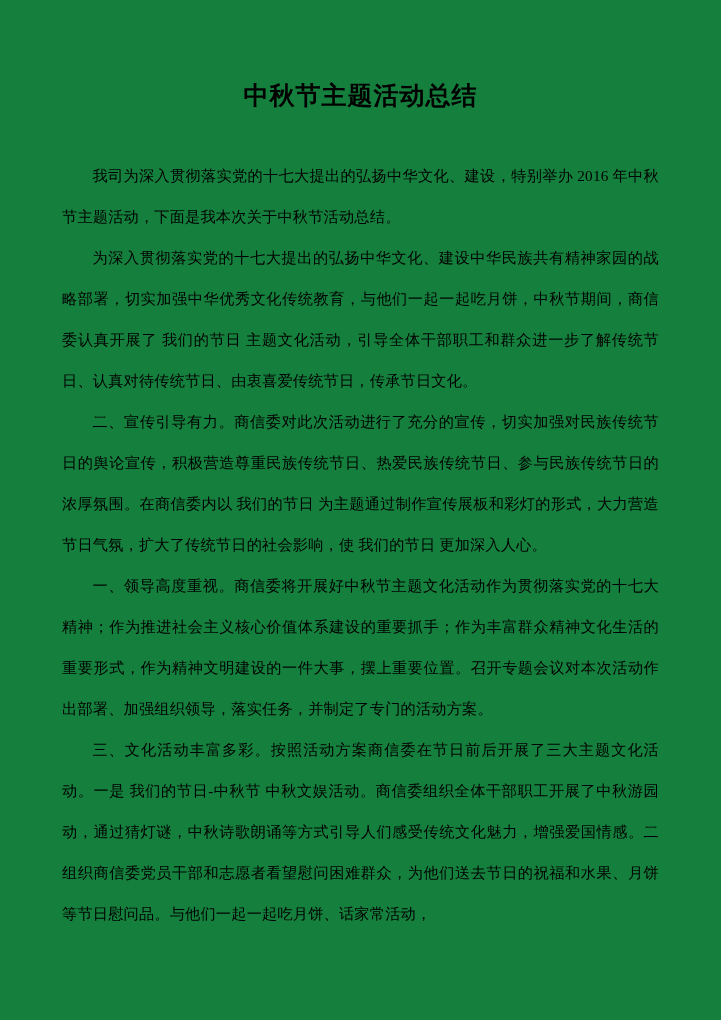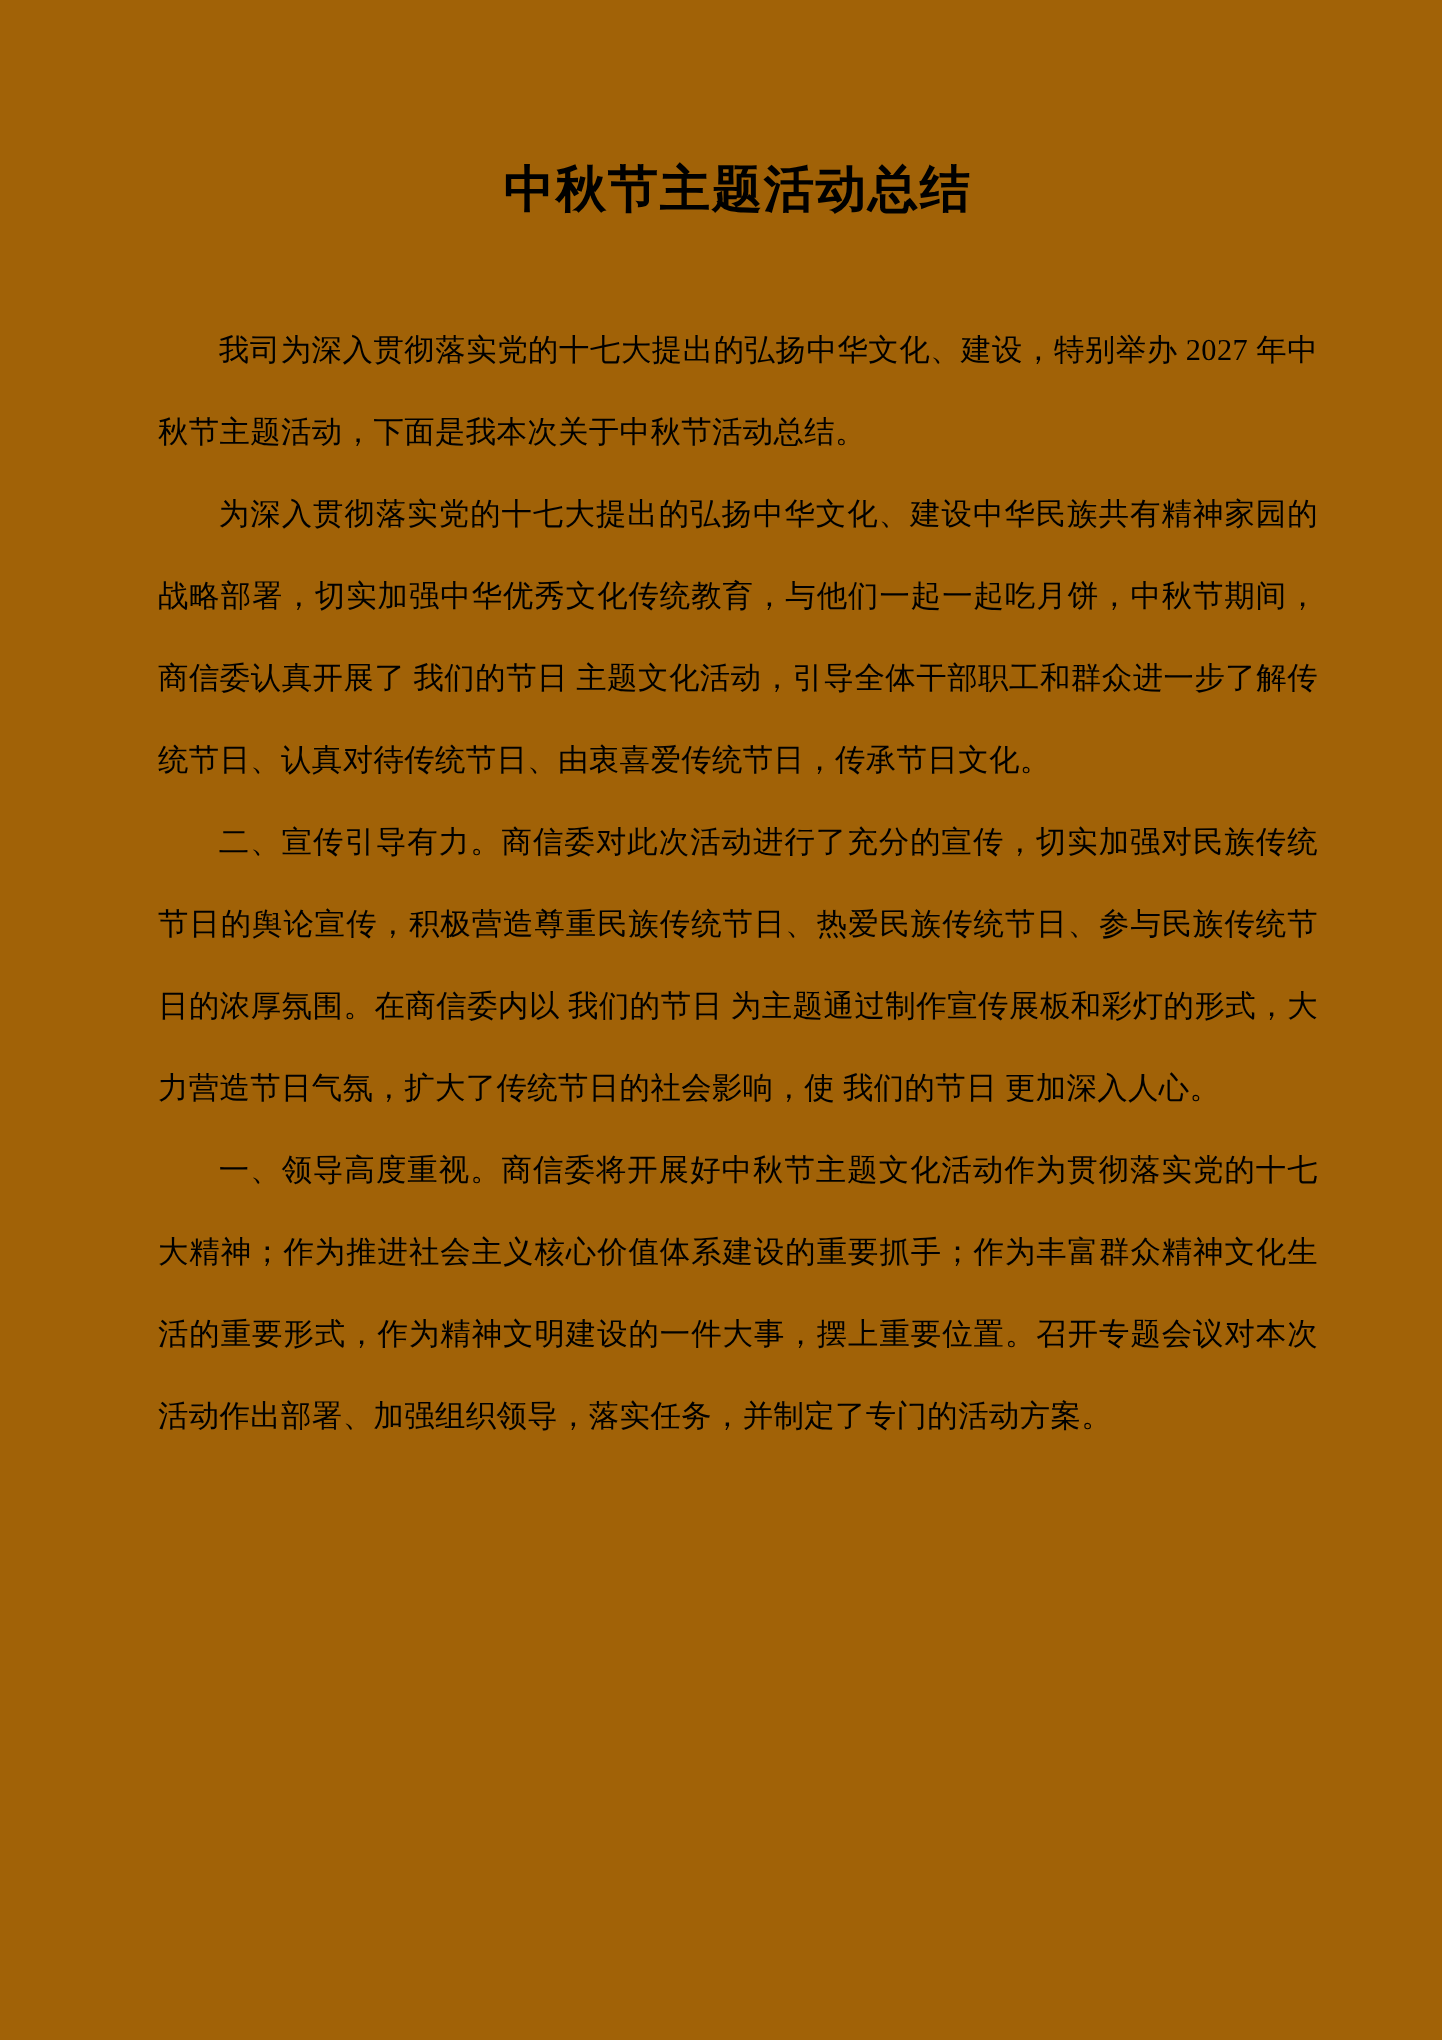--- a/index.html
+++ b/index.html
@@ -11,23 +11,23 @@
     width: 721px;
     height: 1020px;
     font-family: "Liberation Serif", "DejaVu Serif", serif;
     color: #000000;
     overflow: hidden;
   }
   .page {
     width: 721px;
     height: 1020px;
     box-sizing: border-box;
-    padding: 78px 62px 40px 79px;
+    padding: 78px 62px 40px 62px;
     position: relative;
-    background: #a16207;
+    background: #15803d;
   }
   .doc-title {
     text-align: center;
     font-size: 25px;
     font-weight: bold;
     letter-spacing: 1px;
     margin: 0 0 42px 0;
     line-height: 1.4;
     font-family: "Liberation Serif", "DejaVu Serif", serif;
   }
@@ -43,18 +43,19 @@
   .body-text p.p-first {
     text-indent: 2em;
   }
 </style>
 </head>
 <body>
 
 <div class="page">
   <h1 class="doc-title">中秋节主题活动总结</h1>
   <div class="body-text">
-    <p class="p-first">我司为深入贯彻落实党的十七大提出的弘扬中华文化、建设，特别举办 2027 年中秋节主题活动，下面是我本次关于中秋节活动总结。</p>
+    <p class="p-first">我司为深入贯彻落实党的十七大提出的弘扬中华文化、建设，特别举办 2016 年中秋节主题活动，下面是我本次关于中秋节活动总结。</p>
     <p>为深入贯彻落实党的十七大提出的弘扬中华文化、建设中华民族共有精神家园的战略部署，切实加强中华优秀文化传统教育，与他们一起一起吃月饼，中秋节期间，商信委认真开展了 我们的节日 主题文化活动，引导全体干部职工和群众进一步了解传统节日、认真对待传统节日、由衷喜爱传统节日，传承节日文化。</p>
     <p>二、宣传引导有力。商信委对此次活动进行了充分的宣传，切实加强对民族传统节日的舆论宣传，积极营造尊重民族传统节日、热爱民族传统节日、参与民族传统节日的浓厚氛围。在商信委内以 我们的节日 为主题通过制作宣传展板和彩灯的形式，大力营造节日气氛，扩大了传统节日的社会影响，使 我们的节日 更加深入人心。</p>
     <p>一、领导高度重视。商信委将开展好中秋节主题文化活动作为贯彻落实党的十七大精神；作为推进社会主义核心价值体系建设的重要抓手；作为丰富群众精神文化生活的重要形式，作为精神文明建设的一件大事，摆上重要位置。召开专题会议对本次活动作出部署、加强组织领导，落实任务，并制定了专门的活动方案。</p>
+    <p>三、文化活动丰富多彩。按照活动方案商信委在节日前后开展了三大主题文化活动。一是 我们的节日-中秋节 中秋文娱活动。商信委组织全体干部职工开展了中秋游园动，通过猜灯谜，中秋诗歌朗诵等方式引导人们感受传统文化魅力，增强爱国情感。二组织商信委党员干部和志愿者看望慰问困难群众，为他们送去节日的祝福和水果、月饼等节日慰问品。与他们一起一起吃月饼、话家常活动，</p>
   </div>
 </div>
 
 </body></html>

